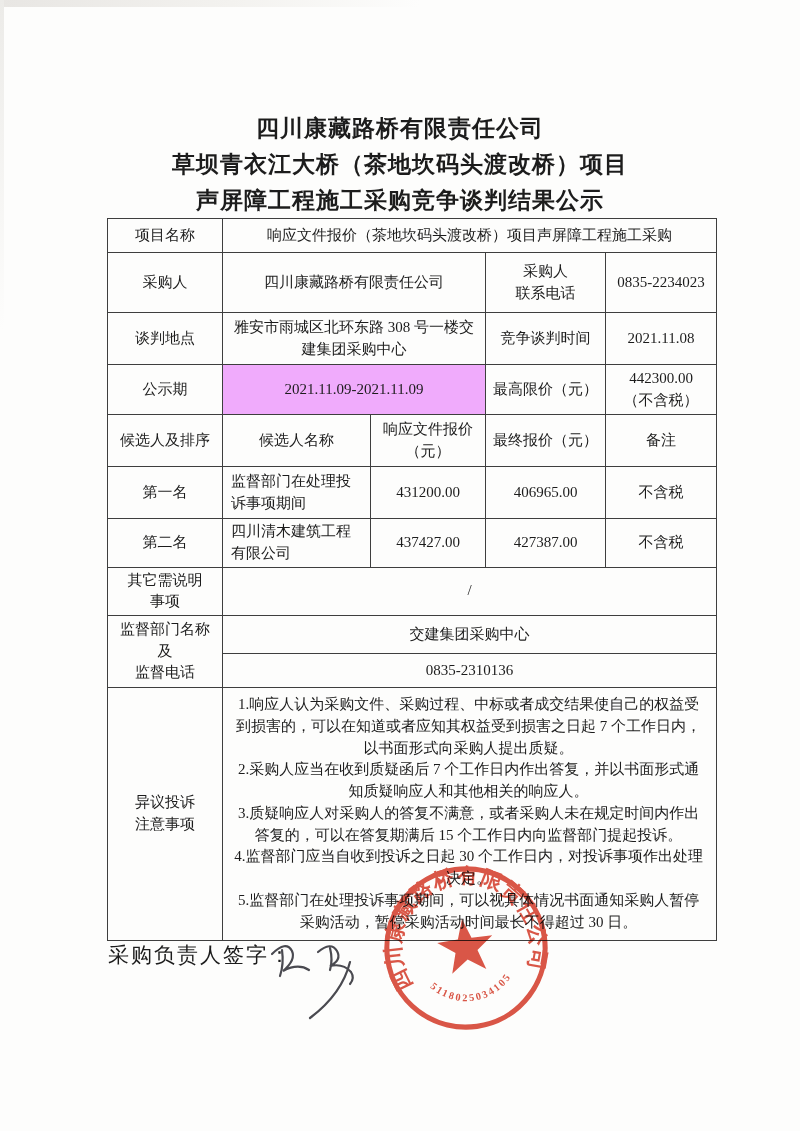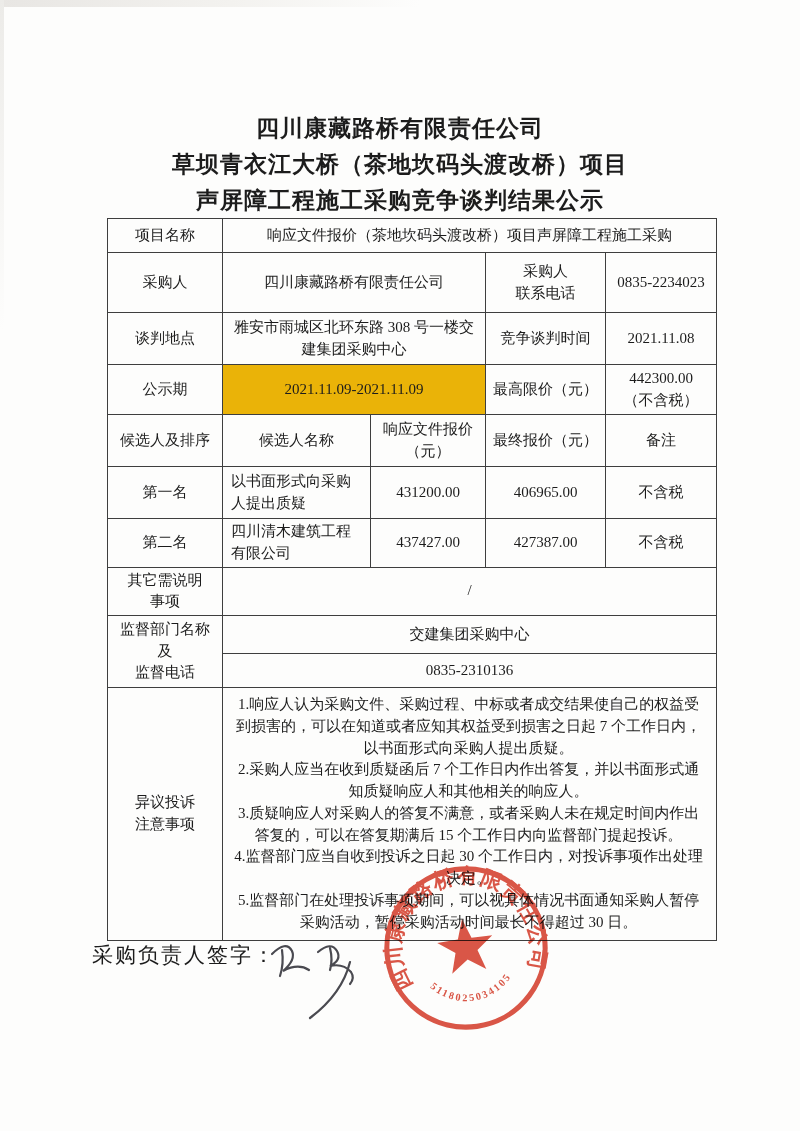--- a/index.html
+++ b/index.html
@@ -15,26 +15,26 @@
 
   .titles { position:absolute; top:111px; left:0; width:100%; text-align:center; }
   .titles .t-line { font-size:23px; font-weight:bold; line-height:36px; letter-spacing:1px; }
 
   table.doc { position:absolute; left:107px; top:218px; width:609px;
     border-collapse:collapse; table-layout:fixed;border-radius:26px; }
   table.doc td { border:1.4px solid #3e3e3e; text-align:center; vertical-align:middle;
     font-size:15px; line-height:1.45; padding:2px 5px; word-break:break-all; }
   .pre { white-space:pre-line; }
   .left { text-align:left !important; padding-left:8px !important; }
-  .hl { background:#eab308; }
+  .hl { background:#f0abfc; }
   .notice-cell { text-align:left; vertical-align:top !important;
     padding:6px 10px 4px 8px !important; line-height:26px; }
   .notice-cell p { margin:0; }
 
-  .sign-label { position:absolute; left:92px; top:941px; font-size:21px;
+  .sign-label { position:absolute; left:108px; top:941px; font-size:21px;
     letter-spacing:2px; font-weight:normal; }
   .signature { position:absolute; left:258px; top:922px; }
 
   .stamp { position:absolute; left:380px; top:862px; width:172px; height:172px;
     transform:rotate(-8deg); mix-blend-mode:multiply; opacity:.88; }
   .stamp text { font-family:"Liberation Serif","DejaVu Serif",serif; }
 </style>
 </head>
 <body>
 
@@ -84,21 +84,21 @@
       <tr style="height:52px">
         <td>候选人及排序</td>
         <td>候选人名称</td>
         <td class="pre">响应文件报价
 （元）</td>
         <td>最终报价（元）</td>
         <td>备注</td>
       </tr>
       <tr style="height:52px">
         <td>第一名</td>
-        <td class="left">以书面形式向采购人提出质疑</td>
+        <td class="left">监督部门在处理投诉事项期间</td>
         <td>431200.00</td>
         <td>406965.00</td>
         <td>不含税</td>
       </tr>
       <tr style="height:46px">
         <td>第二名</td>
         <td class="left">四川清木建筑工程有限公司</td>
         <td>437427.00</td>
         <td>427387.00</td>
         <td>不含税</td>

